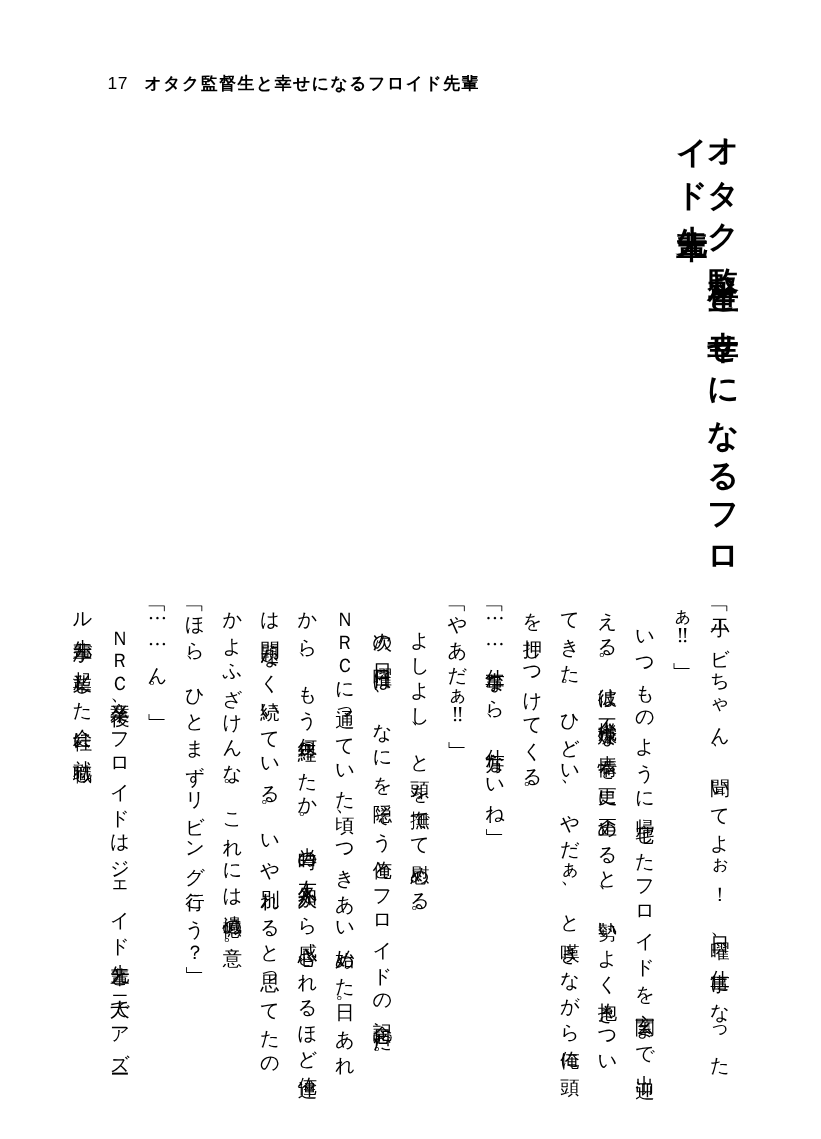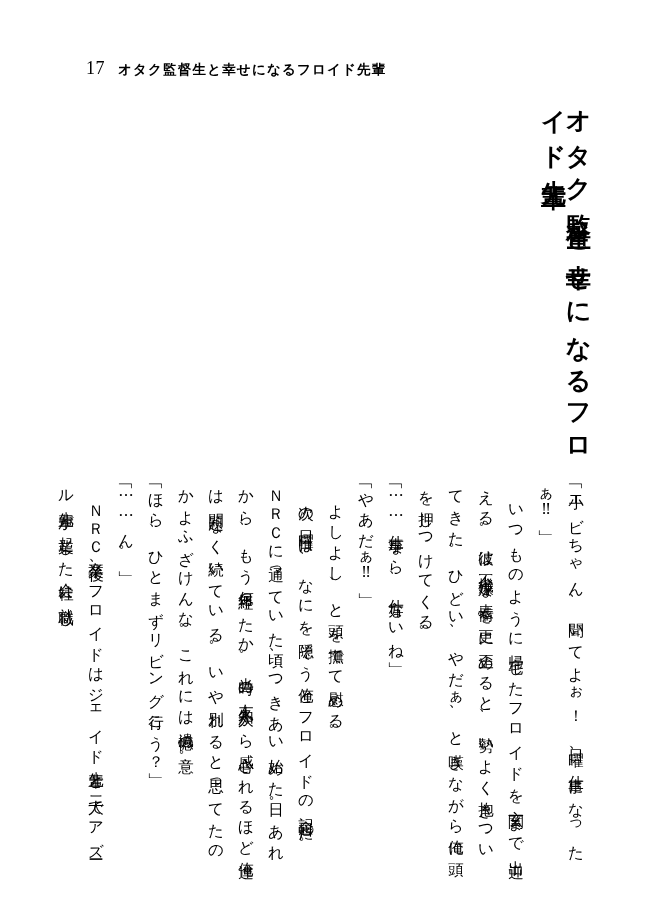--- a/index.html
+++ b/index.html
@@ -28,23 +28,23 @@
   .running-head {
     position: absolute;
     top: 58px;
     left: 86px;
     display: flex;
     align-items: baseline;
     gap: 13px;
     white-space: nowrap;
   }
   .running-head .folio {
-    font-size: 18px;
+    font-size: 14px;
     letter-spacing: 0.5px;
-    font-family: Liberation Serif, serif;
+    font-family: Liberation Sans, sans-serif;
   }
   .running-head .head-title {
     font-size: 13.5px;
     font-weight: bold;
     letter-spacing: 1.2px;
     font-family: "DejaVu Serif", "Liberation Serif", serif;
   }
 
   
   .body-area {

